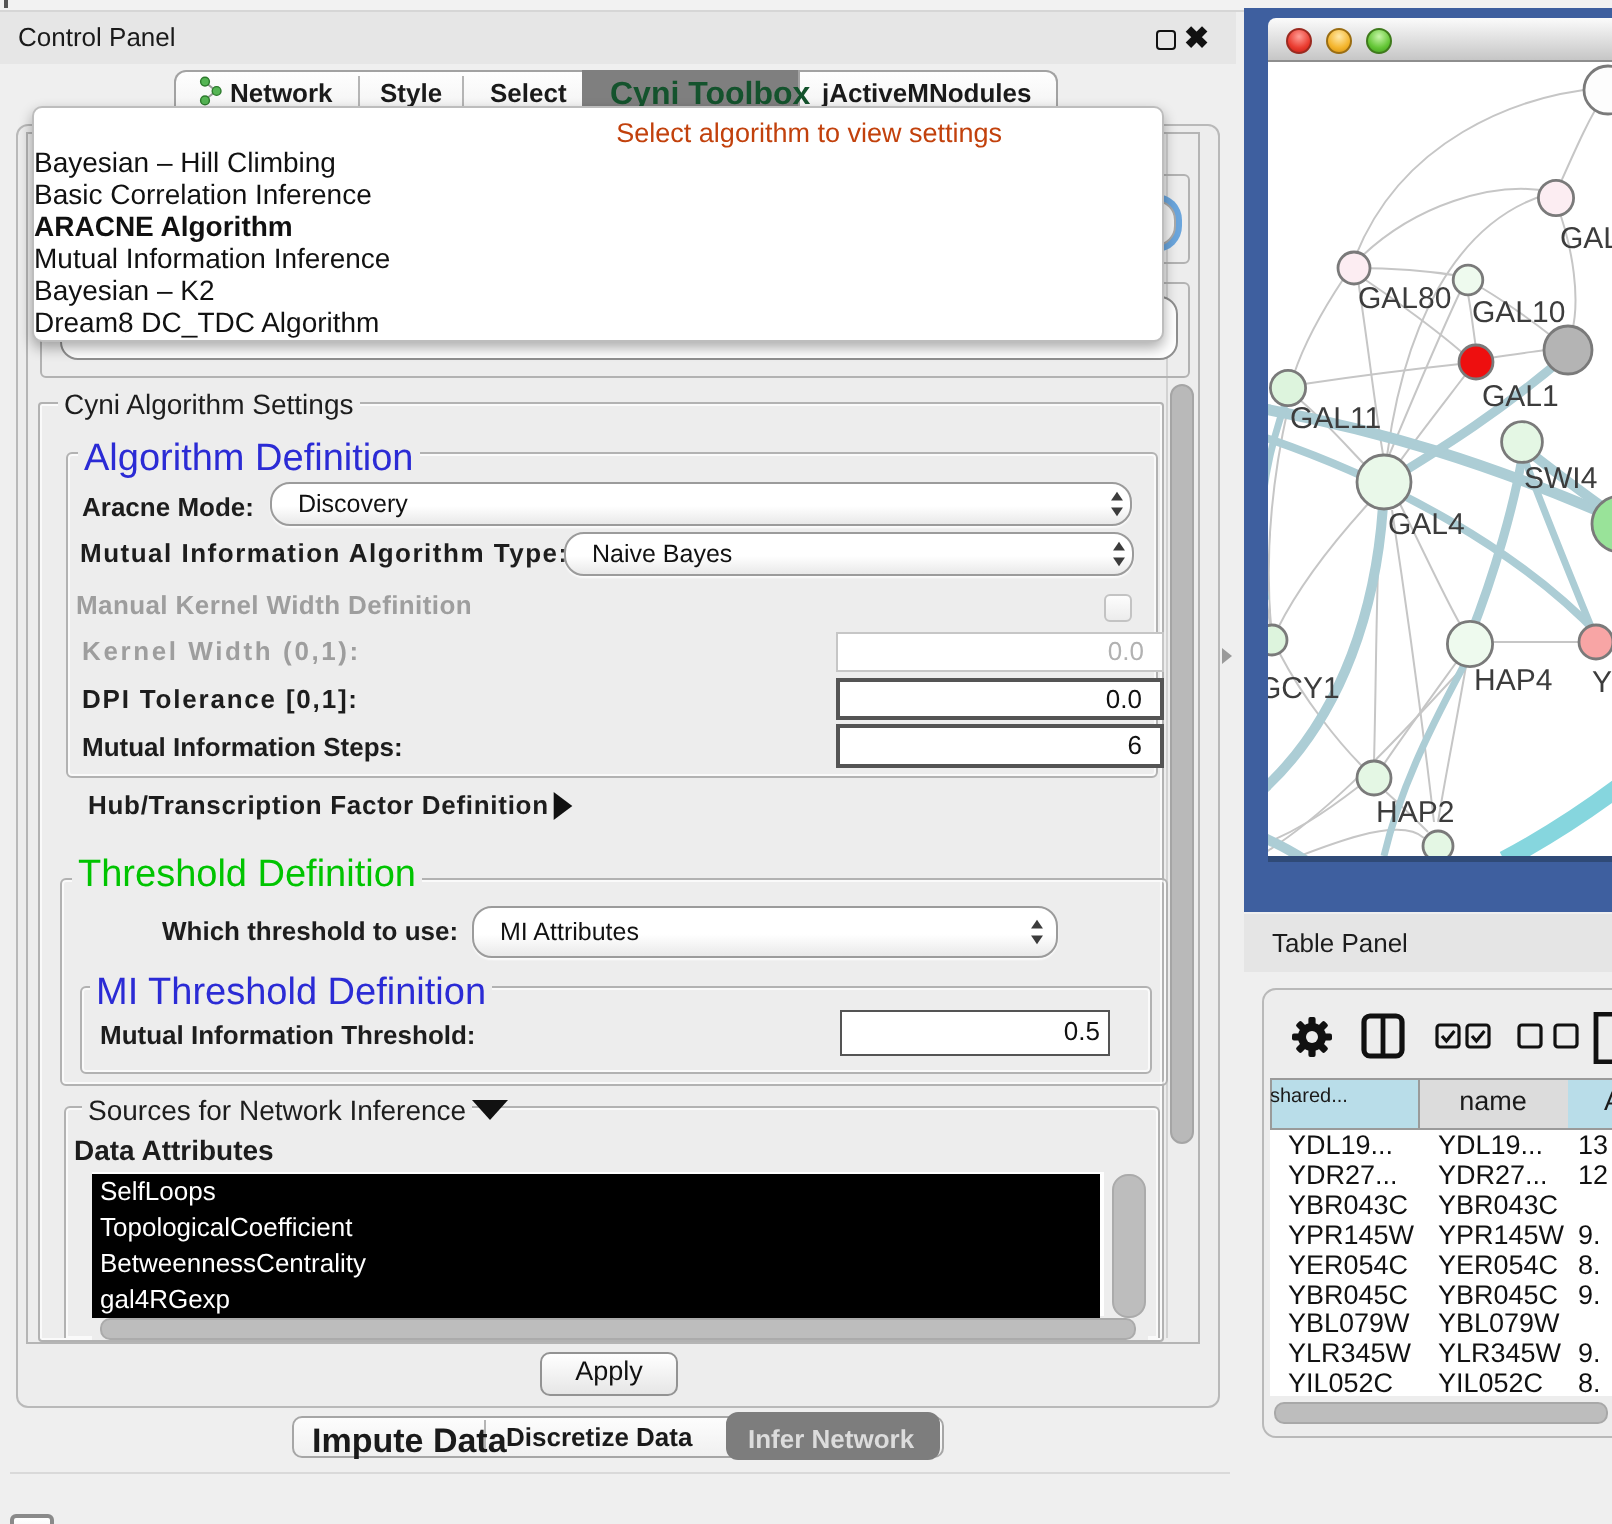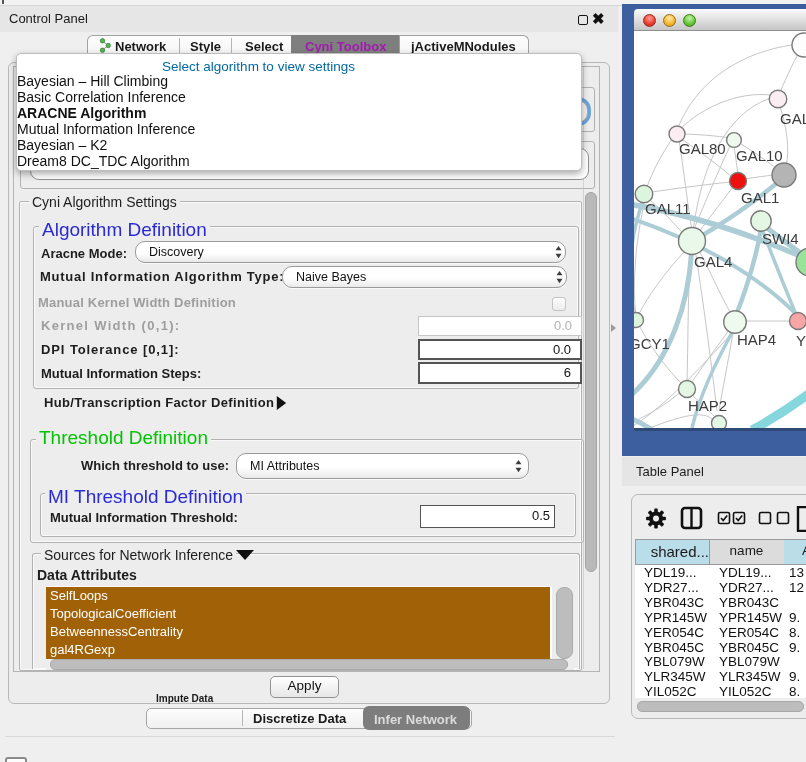--- a/index.html
+++ b/index.html
@@ -44,21 +44,21 @@
 <svg class="abs" style="left:99px;top:38px;" width="13" height="15" viewBox="0 0 13 15">
   <line x1="3.5" y1="3" x2="9" y2="7.5" stroke="#999" stroke-width="1"></line>
   <line x1="3.5" y1="12" x2="9" y2="7.5" stroke="#999" stroke-width="1"></line>
   <circle cx="3.5" cy="2.8" r="2.2" fill="#55b554" stroke="#2c7a2c" stroke-width="0.7"></circle>
   <circle cx="9.3" cy="7.5" r="2.2" fill="#55b554" stroke="#2c7a2c" stroke-width="0.7"></circle>
   <circle cx="3.5" cy="12.2" r="2.2" fill="#55b554" stroke="#2c7a2c" stroke-width="0.7"></circle>
 </svg>
 <div class="abs b" style="left:115px;top:39px;font-size:13px;color:#1a1a1a;">Network</div>
 <div class="abs b" style="left:190px;top:39px;font-size:13px;color:#1a1a1a;">Style</div>
 <div class="abs b" style="left:245px;top:39px;font-size:13px;color:#1a1a1a;">Select</div>
-<div class="abs b" style="left:305px;top:39px;font-size:13px;color:#a21caf;">Cyni Toolbox</div>
+<div class="abs b" style="left:305px;top:39px;font-size:16px;color:#14532d;">Cyni Toolbox</div>
 <div class="abs b" style="left:411px;top:39px;font-size:13px;color:#1a1a1a;">jActiveMNodules</div>
 
 <div class="abs" style="left:13px;top:66px;width:585px;height:604px;border:1px solid #b5b5b5;background:#ededed;"></div>
 
 <div class="abs" style="left:583px;top:67px;width:14px;height:602px;background:#ededed;border-left:1px solid #d2d2d2;"></div>
 <div class="abs" style="left:585px;top:192px;width:10px;height:378px;background:#b9b9b9;border:1px solid #a5a5a5;border-radius:6px;"></div>
 
 <div class="gbox" style="left:19px;top:201px;width:561px;height:468px;border-radius:2px;"></div>
 <div class="gtitle" style="left:29px;top:194px;color:#1d1d1d;font-size:14px;">Cyni Algorithm Settings</div>
 
@@ -118,40 +118,40 @@
 <div class="field" style="left:420px;top:505px;width:129px;height:19px;border:1.5px solid #545454;padding:2px 4px 0 0;">0.5</div>
 
 <div class="gbox" style="left:32px;top:553px;width:546px;height:115px;border-bottom:none;border-radius:3px 3px 0 0;"></div>
 <div class="gtitle" style="left:41px;top:547px;color:#1d1d1d;font-size:14px;">Sources for Network Inference</div>
 <svg class="abs" style="left:236px;top:550px;" width="18" height="10" viewBox="0 0 13 9" preserveAspectRatio="none">
     <path d="M0 0 L13 0 L6.5 9 Z" fill="#111"></path>
   </svg>
 <div class="lbl" style="position:absolute;left:37px;top:567px;font-size:14px;">Data Attributes</div>
 
 <div class="abs" style="left:46px;top:586px;width:506px;height:72px;background:#fff;"></div>
-<div class="abs" style="left:46px;top:587px;width:500px;height:73px;background:#a16207;color:#fff;font-size:13px;line-height:18.1px;padding-left:4px;">SelfLoops<br>TopologicalCoefficient<br>BetweennessCentrality<br>gal4RGexp</div>
+<div class="abs" style="left:46px;top:587px;width:500px;height:73px;background:#000000;color:#fff;font-size:13px;line-height:18.1px;padding-left:4px;">SelfLoops<br>TopologicalCoefficient<br>BetweennessCentrality<br>gal4RGexp</div>
 <div class="abs" style="left:554px;top:586px;width:20px;height:72px;background:#ededed;"></div>
 <div class="abs" style="left:556px;top:587px;width:15px;height:70px;background:#bdbdbd;border:1px solid #ababab;border-radius:8px;"></div>
 <div class="abs" style="left:46px;top:659px;width:528px;height:11px;background:#ededed;"></div>
 <div class="abs" style="left:50px;top:659px;width:516px;height:9px;background:#bdbdbd;border:1px solid #ababab;border-radius:5px;"></div>
 
 <div class="abs" style="left:270px;top:676px;width:67px;height:19px;background:linear-gradient(#ffffff,#e6e6e6);border:1px solid #939393;border-radius:5px;text-align:center;font-size:13.5px;color:#111;padding-top:1px;">Apply</div>
 
 <div class="abs" style="left:146px;top:708px;width:324px;height:19px;background:linear-gradient(#fdfdfd,#f0f0f0);border:1px solid #a6a6a6;border-radius:5px;"></div>
 <div class="abs" style="left:242px;top:710px;width:1px;height:16px;background:#b5b5b5;"></div>
 <div class="abs" style="left:363px;top:706px;width:107px;height:24px;background:#7d7d7d;border-radius:6px;"></div>
-<div class="abs b" style="left:156px;top:693px;font-size:10px;color:#1a1a1a;">Impute Data</div>
+<div class="abs b" style="left:156px;top:711px;font-size:17px;color:#1a1a1a;">Impute Data</div>
 <div class="abs b" style="left:253px;top:711px;font-size:13px;color:#1a1a1a;">Discretize Data</div>
 <div class="abs b" style="left:374px;top:712px;font-size:13px;color:#dcdcdc;">Infer Network</div>
 
 <div class="abs" style="left:5px;top:736px;width:610px;height:1px;background:#d9d9d9;"></div>
 <div class="abs" style="left:5px;top:757px;width:18px;height:12px;background:linear-gradient(#fff,#eee);border:2px solid #8a8a8a;border-radius:3px;"></div>
 
 <div class="abs" style="left:16px;top:53px;width:564px;height:116px;background:#fff;border:1px solid #bdbdbd;border-radius:5px;box-shadow:0 3px 7px rgba(0,0,0,0.33);z-index:50;"></div>
-<div class="abs" style="left:16px;top:59px;width:485px;text-align:center;font-size:13.5px;color:#0369a1;z-index:51;">Select algorithm to view settings</div>
+<div class="abs" style="left:16px;top:59px;width:485px;text-align:right;font-size:13.5px;color:#c2410c;z-index:51;">Select algorithm to view settings</div>
 <div class="abs" style="left:17px;top:73px;font-size:14px;color:#111;line-height:16.1px;z-index:51;">Bayesian – Hill Climbing<br>Basic Correlation Inference<br><span class="b">ARACNE Algorithm</span><br>Mutual Information Inference<br>Bayesian – K2<br>Dream8 DC_TDC Algorithm</div>
 
 <div class="abs" style="left:611px;top:324px;width:0;height:0;border-top:4px solid transparent;border-bottom:4px solid transparent;border-left:5px solid #9a9a9a;"></div>
 
 <div class="abs" style="left:622px;top:4px;width:184px;height:452px;background:#3e5f9f;"></div>
 
 <div class="abs" style="left:634px;top:9px;width:172px;height:21px;background:linear-gradient(#fbfbfb,#c6c6c6);border-bottom:1px solid #8e8e8e;border-radius:4px 0 0 0;"></div>
 <div class="abs" style="left:643px;top:14px;width:11px;height:11px;border-radius:50%;background:radial-gradient(circle at 50% 30%,#ff9d96,#ea3c30 60%,#c11b10);border:0.5px solid #9a2a20;"></div>
 <div class="abs" style="left:663px;top:14px;width:11px;height:11px;border-radius:50%;background:radial-gradient(circle at 50% 30%,#ffe9a8,#f4b52d 60%,#d18e0e);border:0.5px solid #9a6d12;"></div>
 <div class="abs" style="left:683px;top:14px;width:11px;height:11px;border-radius:50%;background:radial-gradient(circle at 50% 30%,#c6f5a8,#64c636 60%,#3f9a1b);border:0.5px solid #3f7a1c;"></div>
@@ -274,21 +274,21 @@
   </g>
 
   <path d="M154 1 h14 v24 h-14 z" fill="none" stroke="#111" stroke-width="2.4"></path>
 </svg>
 
 <div class="abs" style="left:635px;top:539px;width:171px;height:159px;background:#fff;overflow:hidden;z-index:6;">
   <div class="abs" style="left:0;top:0;width:74px;height:24px;background:#b9dde9;border:1px solid #9a9a9a;border-right:none;"></div>
   <div class="abs" style="left:74px;top:0;width:75px;height:24px;background:#dcdcdc;border:1px solid #9a9a9a;"></div>
   <div class="abs" style="left:149px;top:0;width:22px;height:24px;background:#b9dde9;border-top:1px solid #9a9a9a;border-bottom:1px solid #9a9a9a;"></div>
   <div class="abs" style="left:167px;top:4px;font-size:13.5px;color:#1a1a1a;">A</div>
-  <div class="abs" style="left:0;top:4px;width:74px;text-align:right;font-size:15px;color:#1a1a1a;">shared...</div>
+  <div class="abs" style="left:0;top:4px;width:74px;text-align:left;font-size:10px;color:#1a1a1a;">shared...</div>
   <div class="abs" style="left:74px;top:4px;width:75px;text-align:center;font-size:13.5px;color:#1a1a1a;">name</div>
   <div class="abs" style="left:9px;top:27px;font-size:13.5px;color:#111;line-height:14.9px;white-space:pre;">YDL19...
 YDR27...
 YBR043C
 YPR145W
 YER054C
 YBR045C
 YBL079W
 YLR345W
 YIL052C</div>

